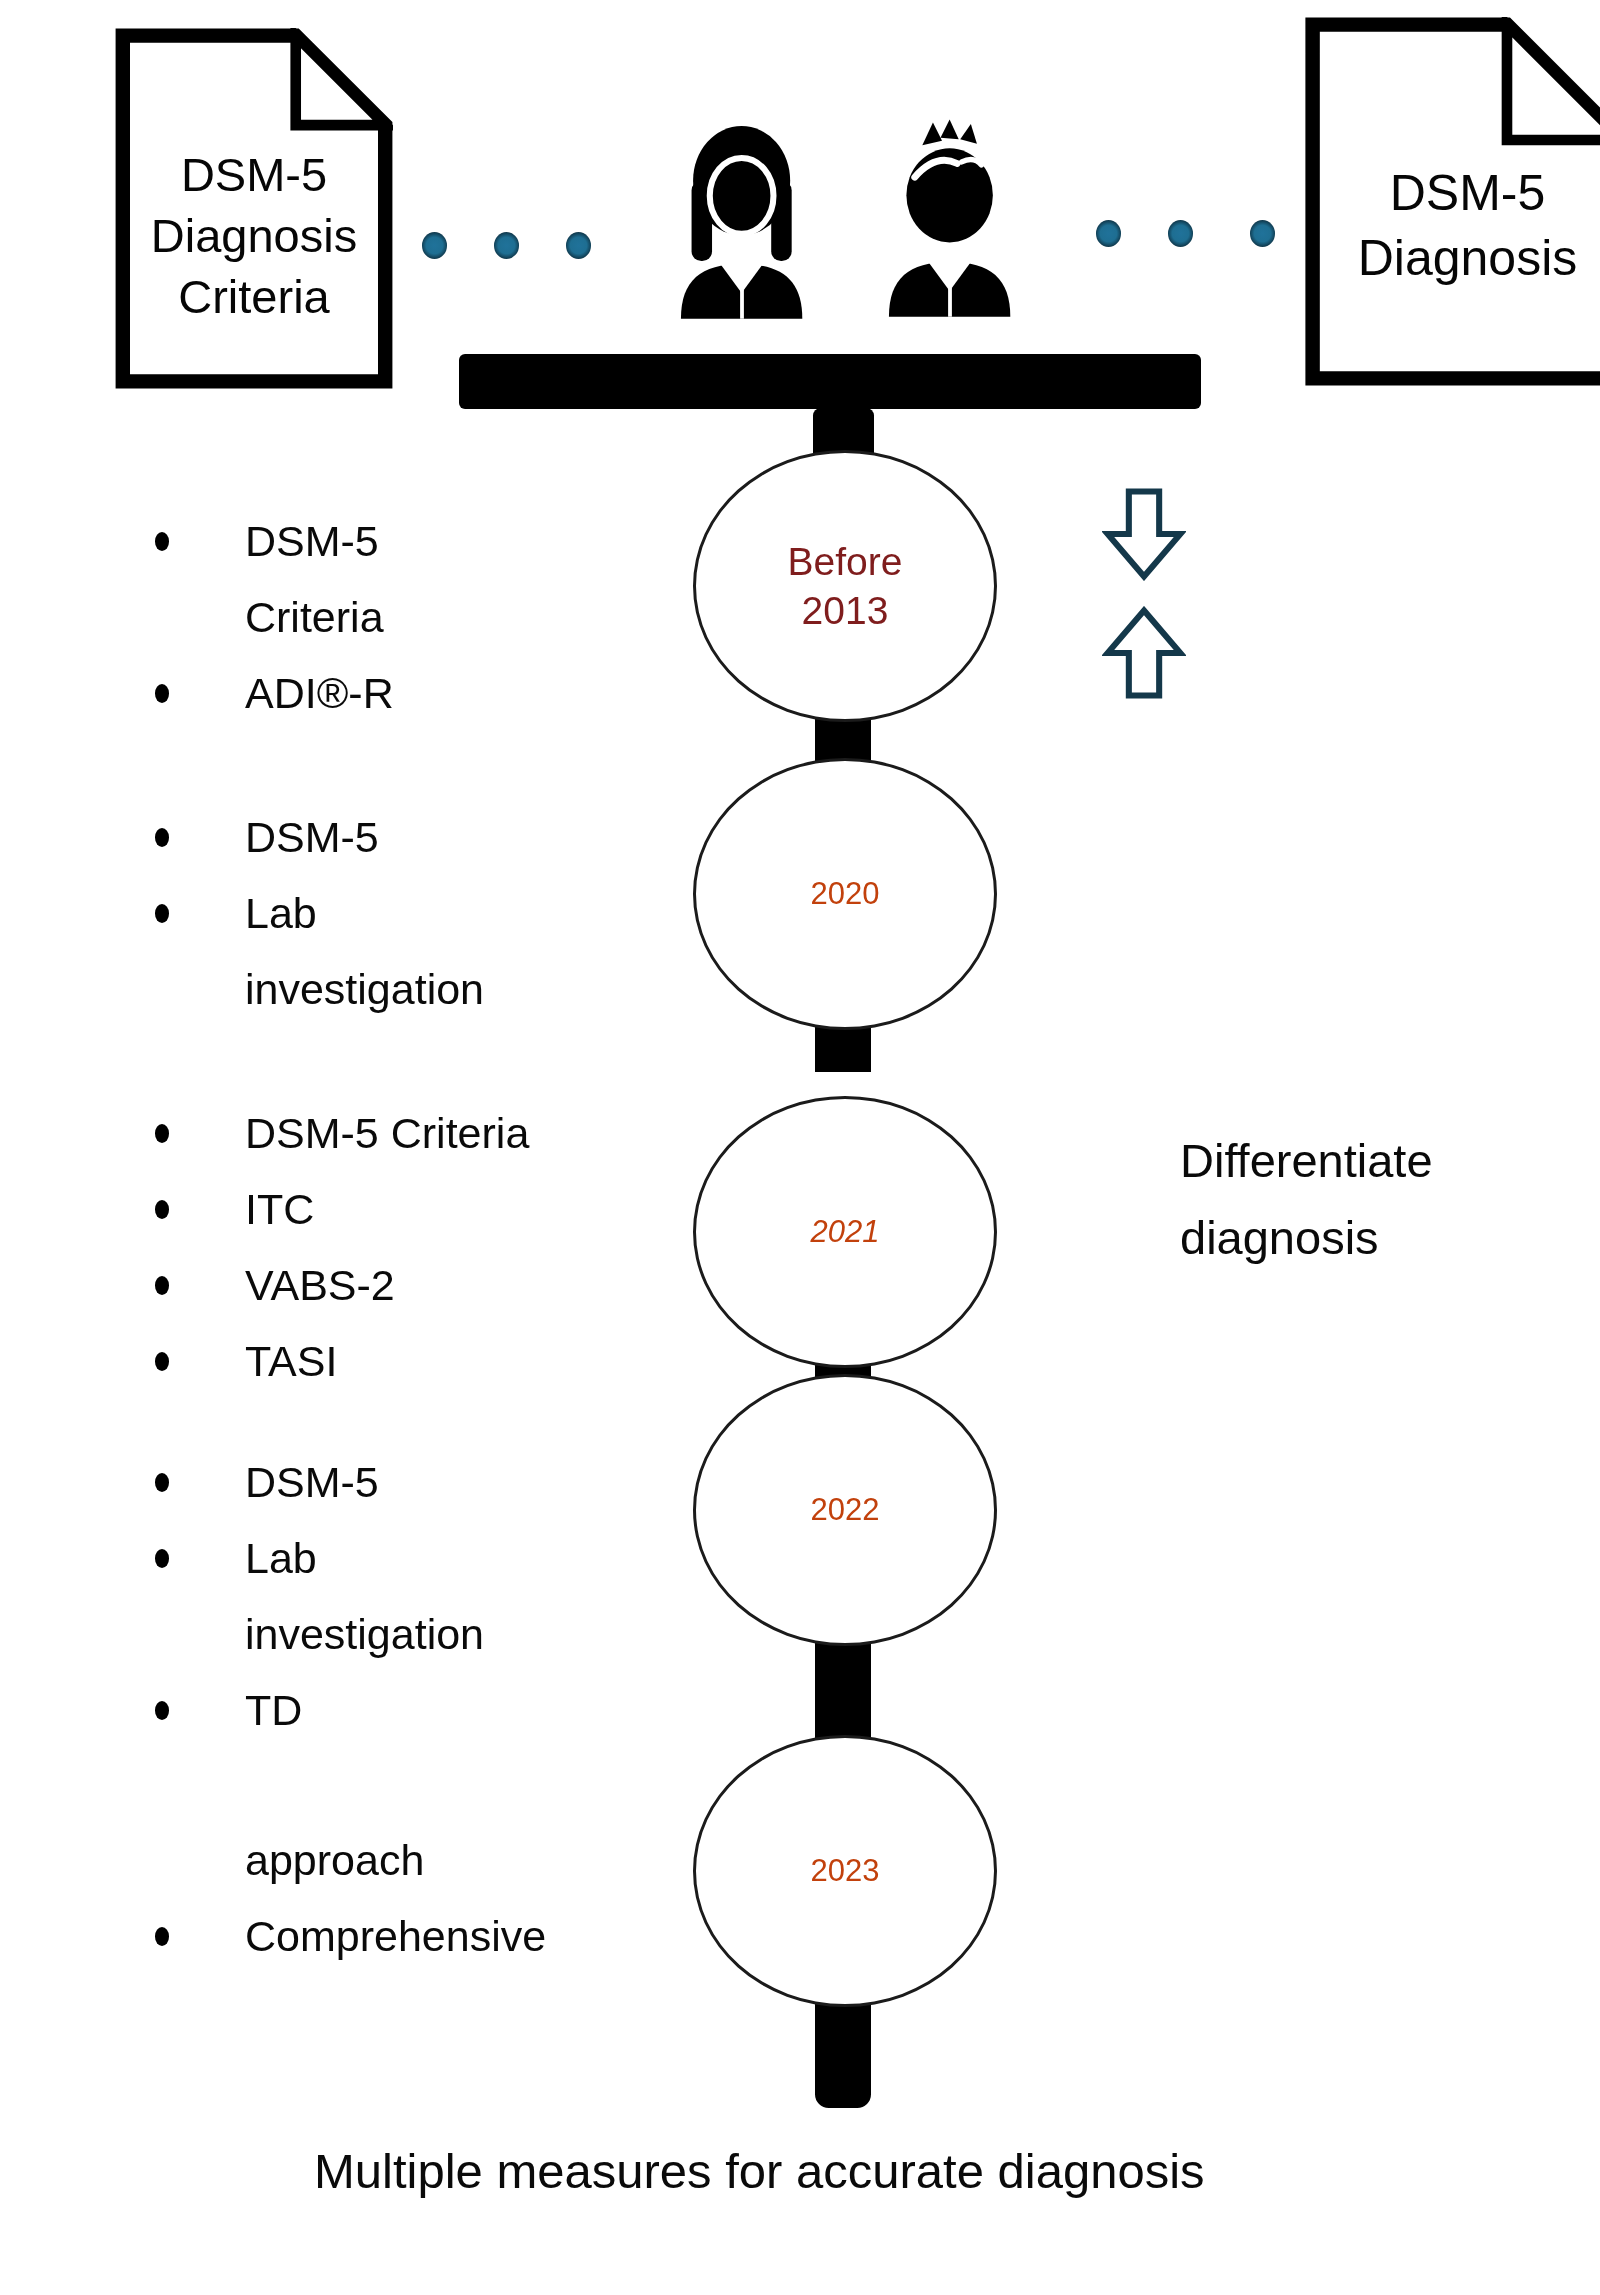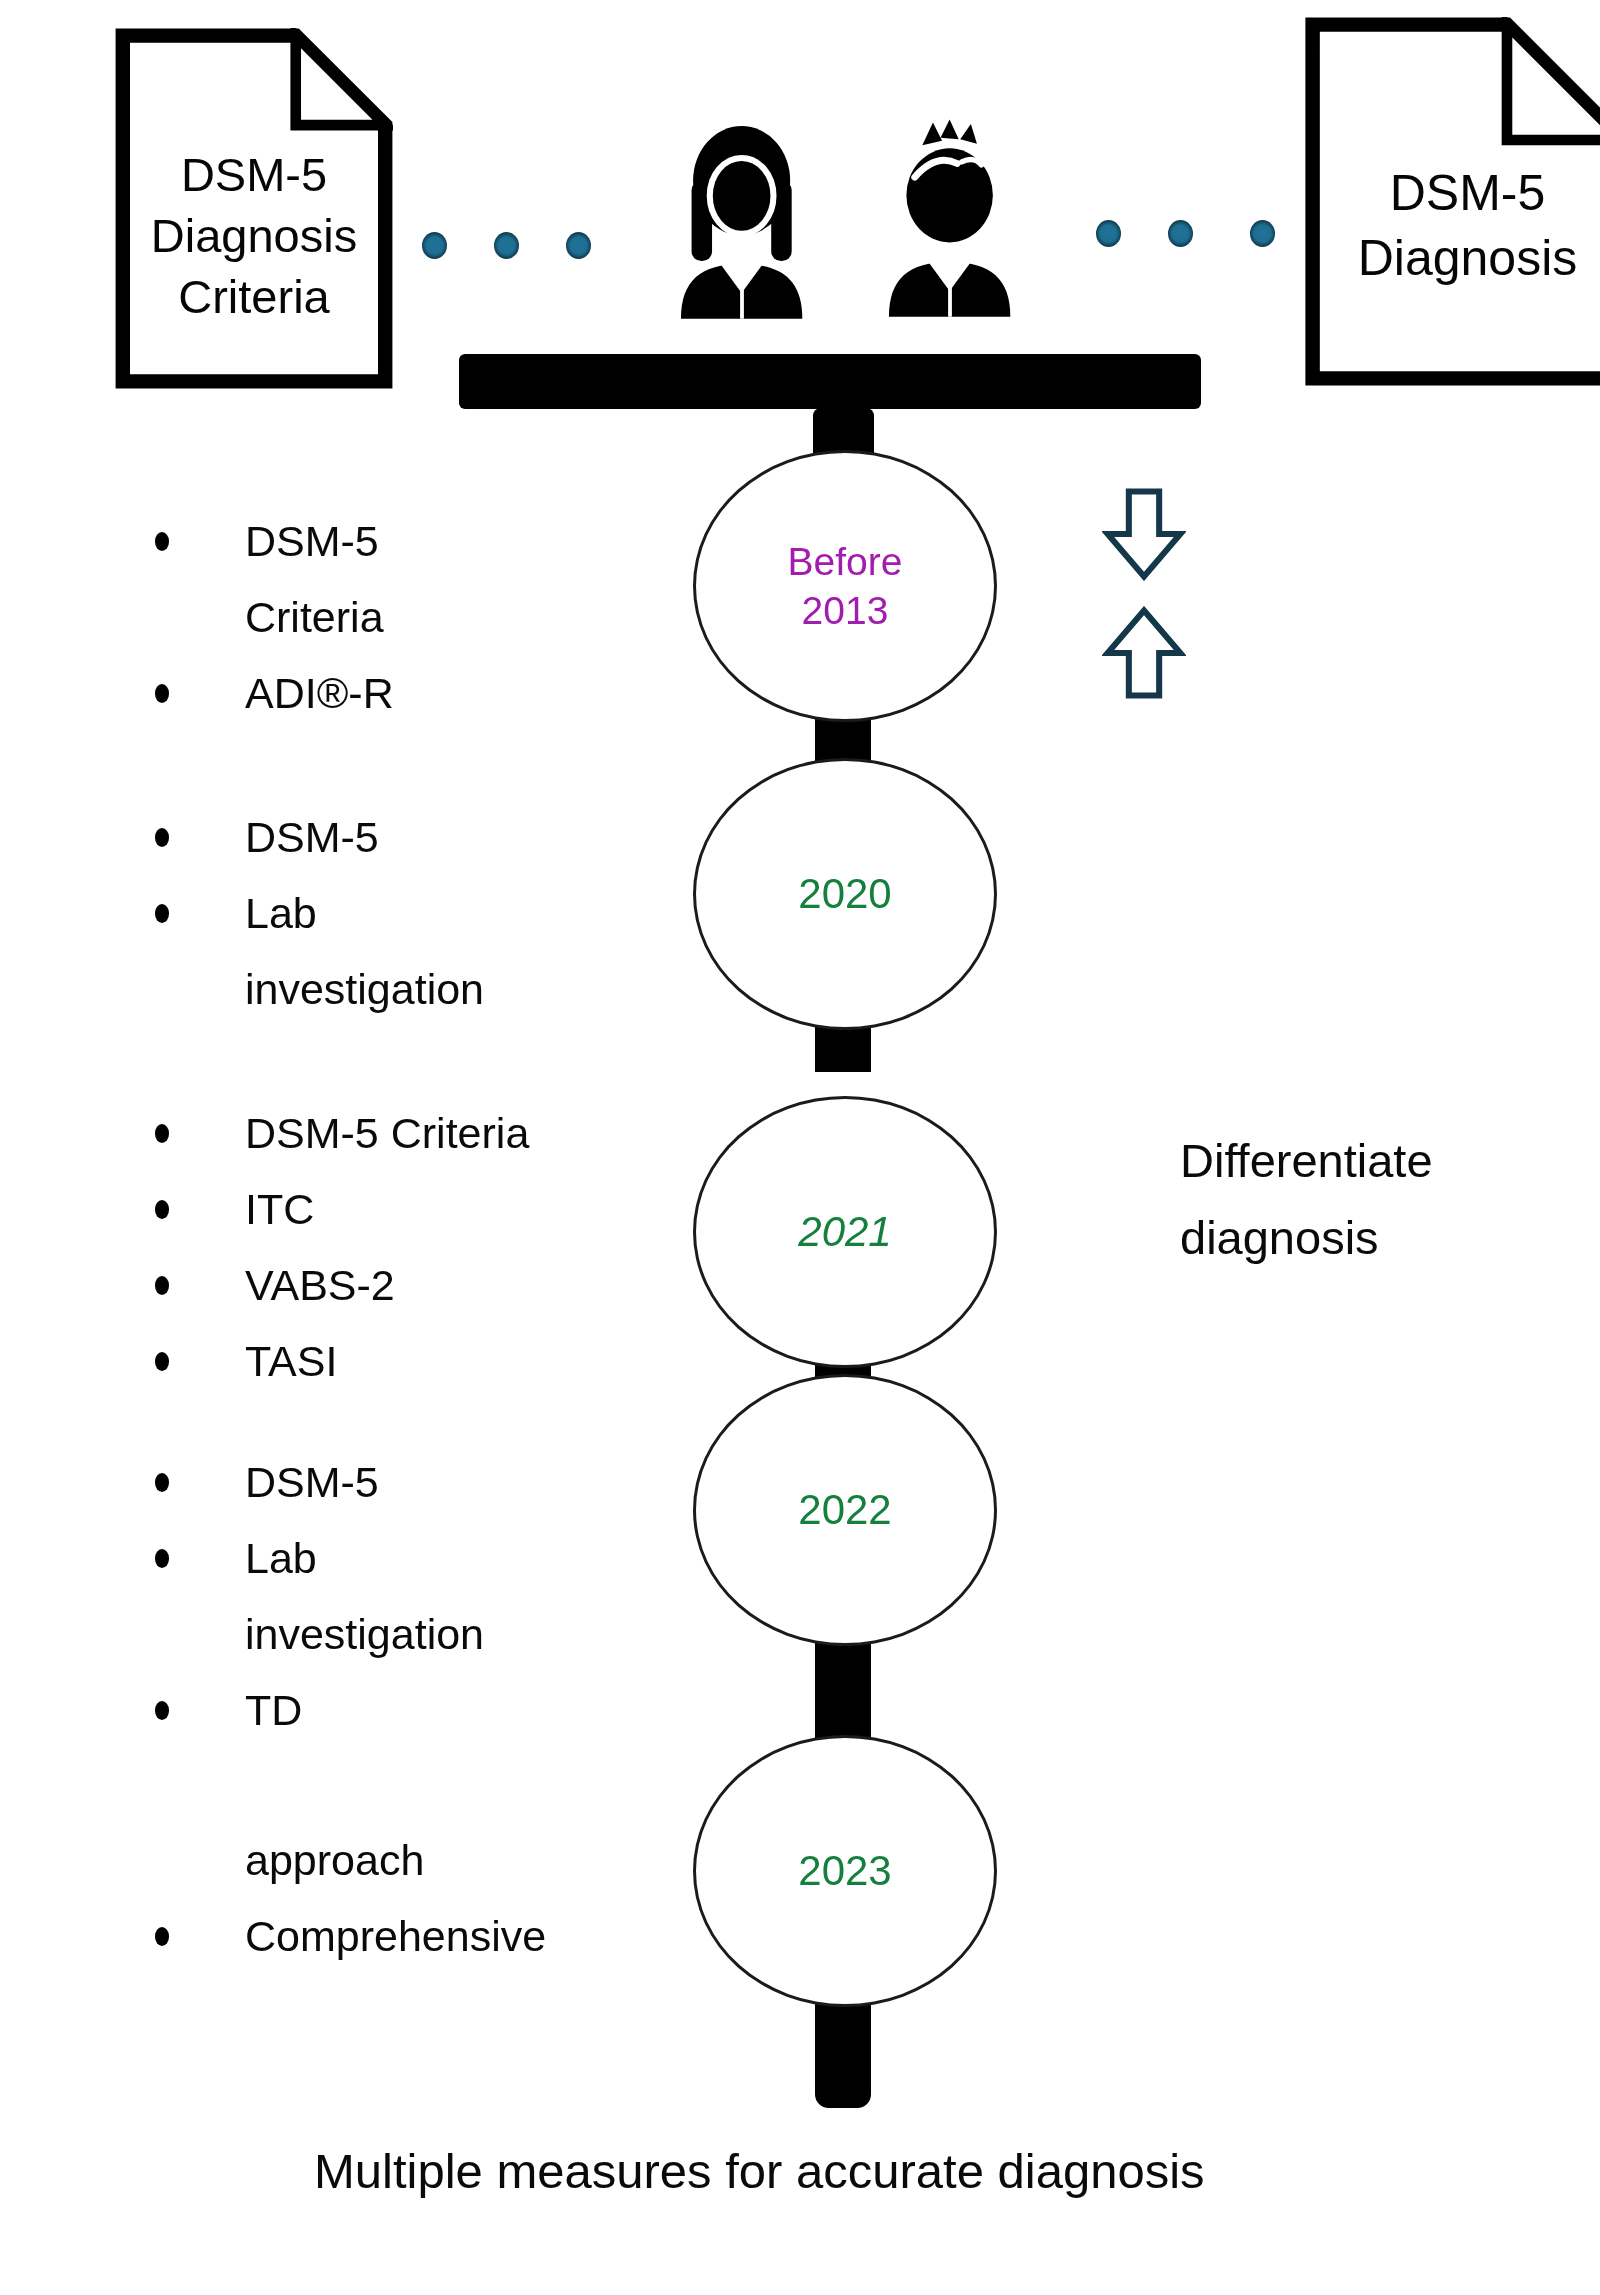--- a/index.html
+++ b/index.html
@@ -40,22 +40,22 @@
     position: absolute;
     left: 648px;
     width: 304px; height: 272px;
     border: 3px solid #1b1b1b;
     border-radius: 50%;
     background: #ffffff;
     display: flex; align-items: center; justify-content: center;
     z-index: 2;
     box-sizing: border-box;
   }
-  .node .year { font-size: 42px; color: #15803d; }
-  .node .before { font-size: 39px; line-height: 49px; width: 152px; text-align: center; color: #a21caf; }
+  .node .year { font-size: 31px; color: #c2410c; }
+  .node .before { font-size: 39px; line-height: 49px; width: 152px; text-align: center; color: #7f1d1d; }
 
   
   .bgroup { position: absolute; left: 99px; width: 486px; }
   .bline { height: 76px; display: flex; align-items: center; }
   .bdot {
     width: 14.4px; height: 19px; border-radius: 50%;
     background: #000000; margin-left: 10.6px; flex: 0 0 auto;
   }
   .bdot.hidden { visibility: hidden; }
   .btext { margin-left: 76px; font-size: 43px; color: #0a0a0a; white-space: nowrap; }

